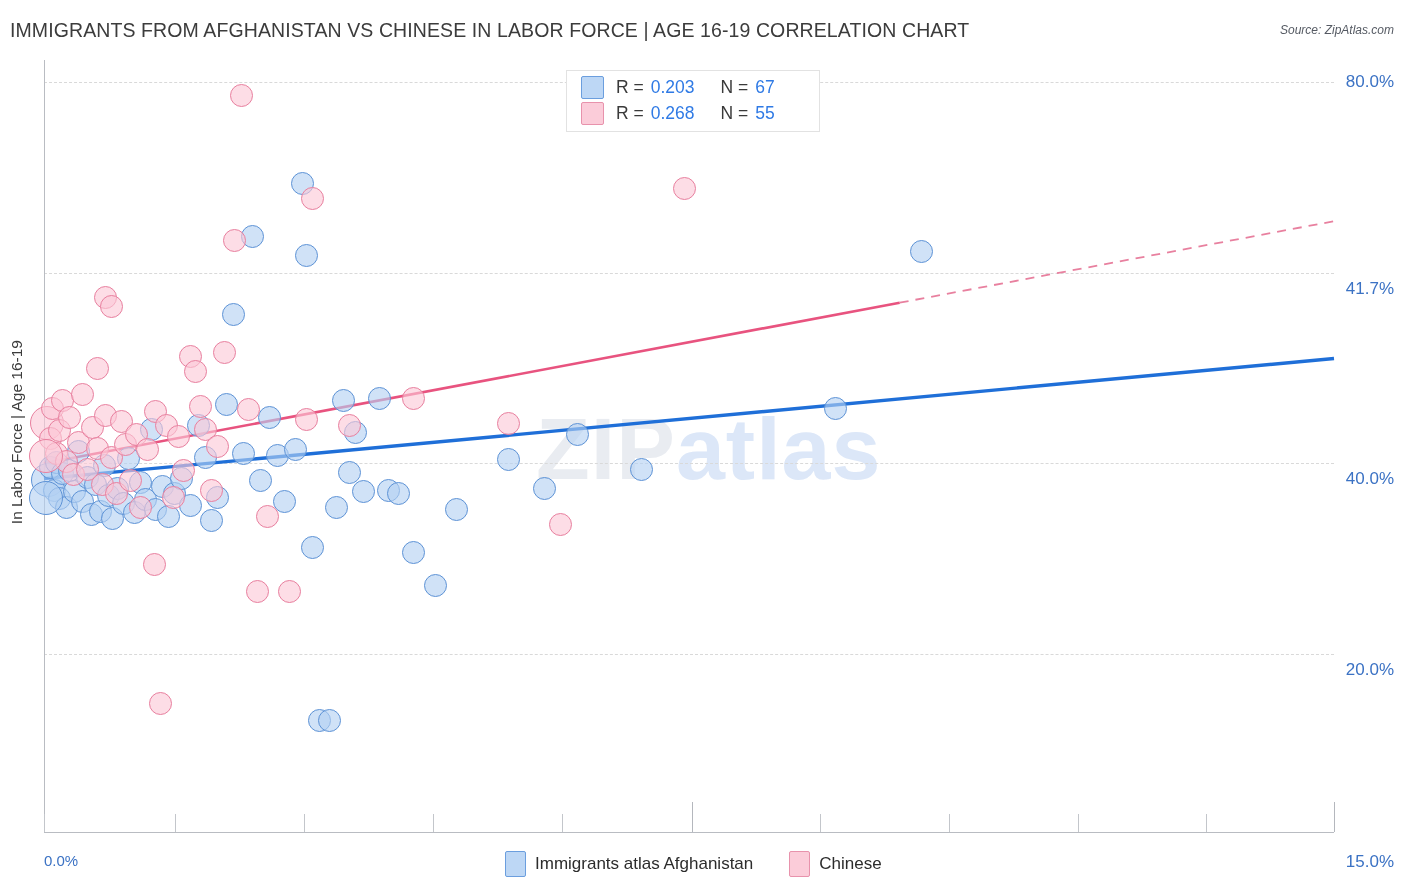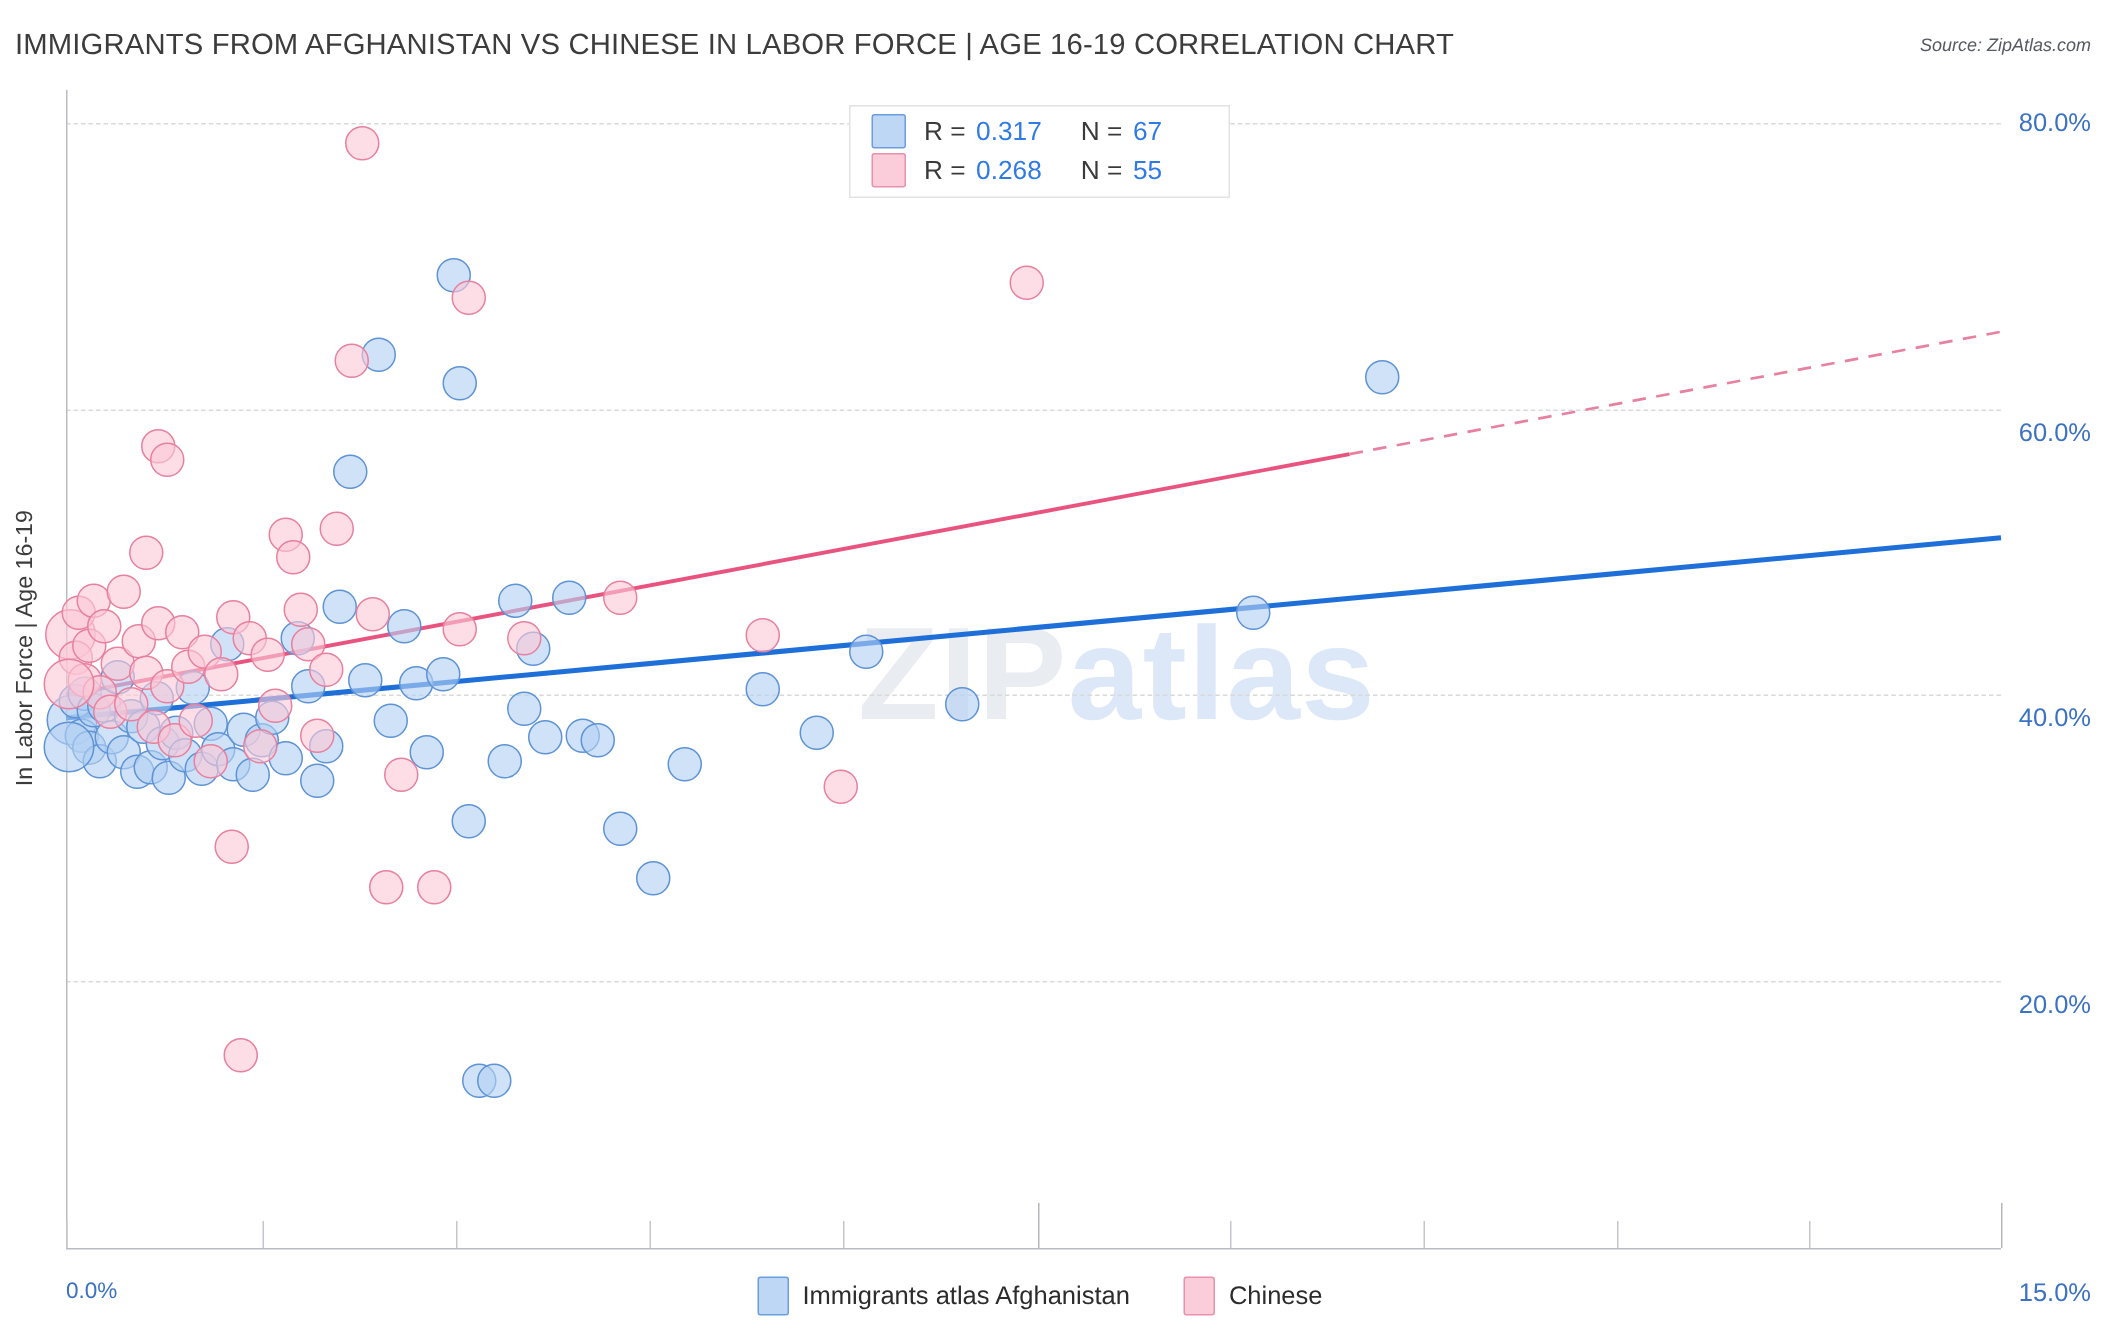--- a/index.html
+++ b/index.html
@@ -57,21 +57,21 @@
   .ytitle{
     position:absolute;left:8px;top:340px;
     width:22px;
     font-size:15.5px;color:#3c3c3c;
     writing-mode:vertical-rl;transform:rotate(180deg);
     white-space:nowrap;
   }
 
   
   .watermark{
-    position:absolute;left:572px;top:398px;
+    position:absolute;left:536px;top:398px;
     font-size:88px;font-weight:bold;letter-spacing:1px;
     user-select:none;pointer-events:none;
     white-space:nowrap;
   }
   .wm-zip{color:#e9ecf1;}
   .wm-atlas{color:#dce7f8;}
 
   
   .statbox{
     position:absolute;left:566px;top:70px;width:252px;height:60px;
@@ -124,21 +124,21 @@
 
   <div class="gridline" style="top:82px"></div>
   <div class="gridline" style="top:273px"></div>
   <div class="gridline" style="top:463px"></div>
   <div class="gridline" style="top:654px"></div>
 
   <div class="axis-left"></div>
   <div class="axis-bottom"></div>
 
   <div class="ylabel-right" style="top:72px">80.0%</div>
-  <div class="ylabel-right" style="top:279px">60.0%</div>
+  <div class="ylabel-right" style="top:279px">41.7%</div>
   <div class="ylabel-right" style="top:469px">40.0%</div>
   <div class="ylabel-right" style="top:660px">20.0%</div>
 
   <div class="xtick" style="left:44px"></div>
   <div class="xtick" style="left:175px"></div>
   <div class="xtick" style="left:304px"></div>
   <div class="xtick" style="left:433px"></div>
   <div class="xtick" style="left:562px"></div>
   <div class="xtick major" style="left:692px"></div>
   <div class="xtick" style="left:820px"></div>
@@ -280,21 +280,21 @@
       <div class="pt pink" style="left: 496.9px; top: 411.793px; width: 23px; height: 23px;"></div>
       <div class="pt pink" style="left: 548.5px; top: 512.847px; width: 23px; height: 23px;"></div>
       <div class="pt pink" style="left: 673.2px; top: 177.273px; width: 23px; height: 23px;"></div>
       <div class="pt pink" style="left: 28.72px; top: 438.707px; width: 34px; height: 34px;"></div>
     </div>
 
   <div class="statbox">
     <div class="statrow r1">
       <span class="swatch blue"></span>
       <span class="stat-k">R =</span>
-      <span class="stat-v">0.317</span>
+      <span class="stat-v">0.203</span>
       <span class="stat-gap"></span>
       <span class="stat-k">N =</span>
       <span class="stat-v">67</span>
     </div>
     <div class="statrow r2">
       <span class="swatch pink"></span>
       <span class="stat-k">R =</span>
       <span class="stat-v">0.268</span>
       <span class="stat-gap"></span>
       <span class="stat-k">N =</span>

